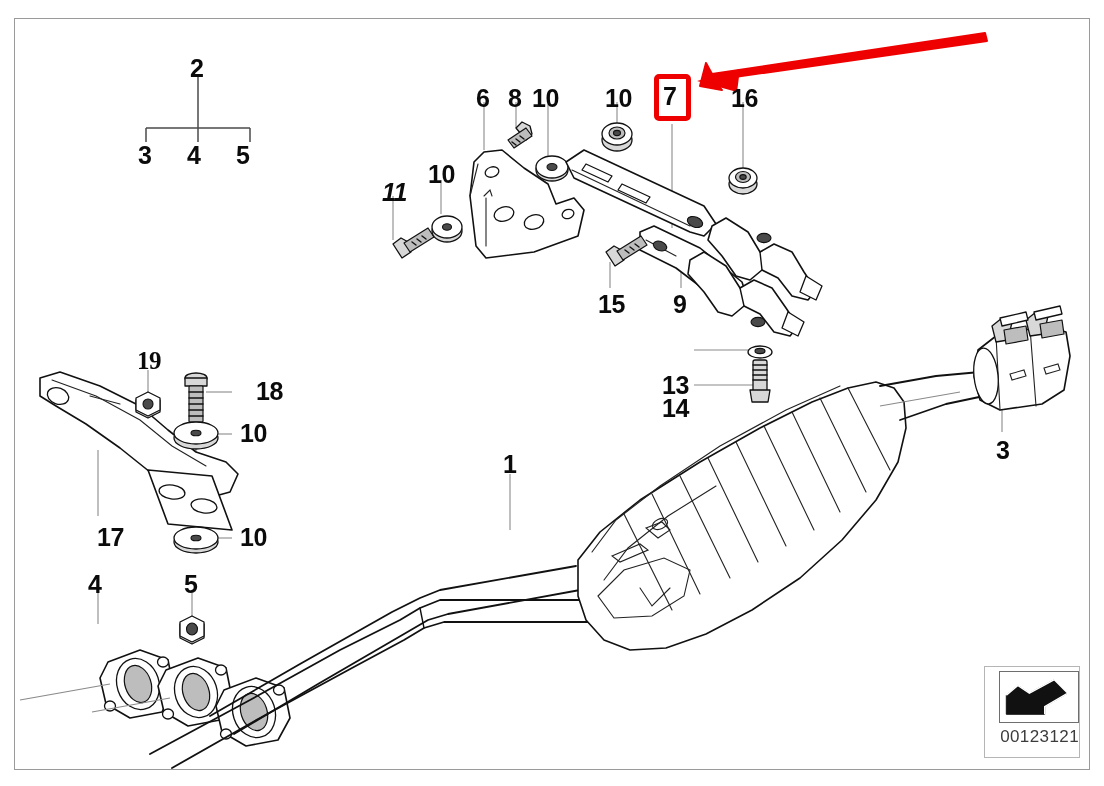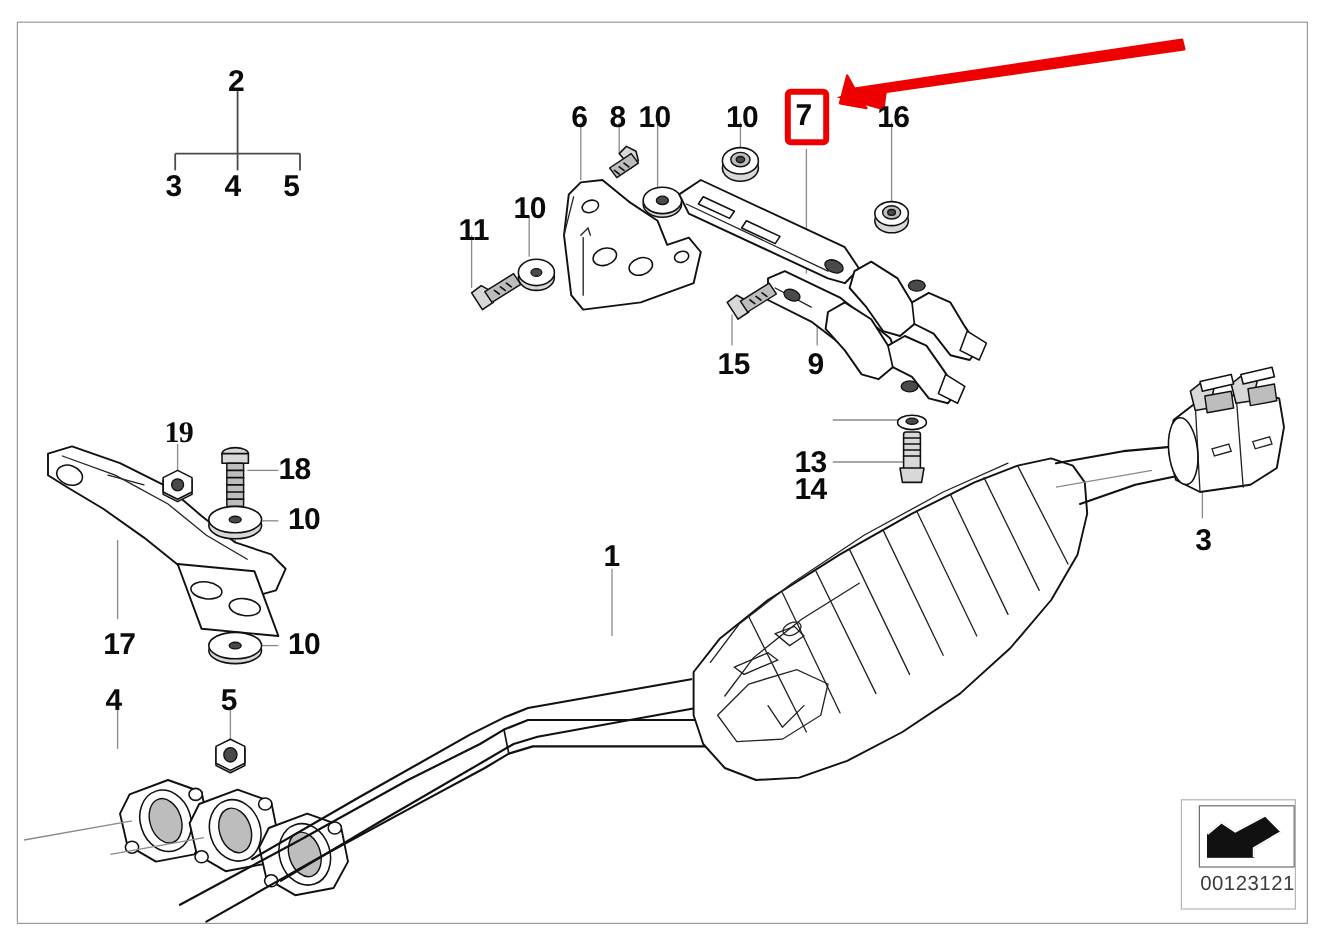--- a/index.html
+++ b/index.html
@@ -384,33 +384,33 @@
   <div class="callout" style="left:187px; top:143px;">4</div>
   <div class="callout" style="left:236px; top:143px;">5</div>
 
   <div class="callout" style="left:476px; top:86px;">6</div>
   <div class="callout" style="left:508px; top:86px;">8</div>
   <div class="callout" style="left:532px; top:86px;">10</div>
   <div class="callout" style="left:605px; top:86px;">10</div>
   <div class="callout" style="left:663px; top:84px;">7</div>
   <div class="callout" style="left:731px; top:86px;">16</div>
 
-  <div class="callout" style="left:382px; top:180px;">11</div>
+  <div class="callout" style="left:382px; top:180px;font-style:italic;">11</div>
   <div class="callout" style="left:428px; top:162px;">10</div>
 
   <div class="callout" style="left:598px; top:292px;text-align:right;">15</div>
   <div class="callout" style="left:673px; top:292px;">9</div>
   <div class="callout" style="left:662px; top:352px;margin-top:44px;">14</div>
   <div class="callout" style="left:662px; top:373px;">13</div>
 
   <div class="callout" style="left:137px; top:348px;font-family:Liberation Serif, serif;">19</div>
-  <div class="callout" style="left:232px; top:379px;">18</div>
+  <div class="callout" style="left:256px; top:379px;">18</div>
   <div class="callout" style="left:240px; top:421px;">10</div>
   <div class="callout" style="left:240px; top:525px;">10</div>
-  <div class="callout" style="left:86px;  top:525px;">17</div>
+  <div class="callout" style="left:97px;  top:525px;">17</div>
 
   <div class="callout" style="left:503px; top:452px;">1</div>
   <div class="callout" style="left:996px; top:438px;">3</div>
   <div class="callout" style="left:88px;  top:572px;">4</div>
   <div class="callout" style="left:184px; top:572px;">5</div>
 
   <div id="highlight-box"></div>
 
   <div id="diagram-id-block">
     <svg id="diagram-id-icon" viewBox="0 0 80 52" xmlns="http://www.w3.org/2000/svg">

